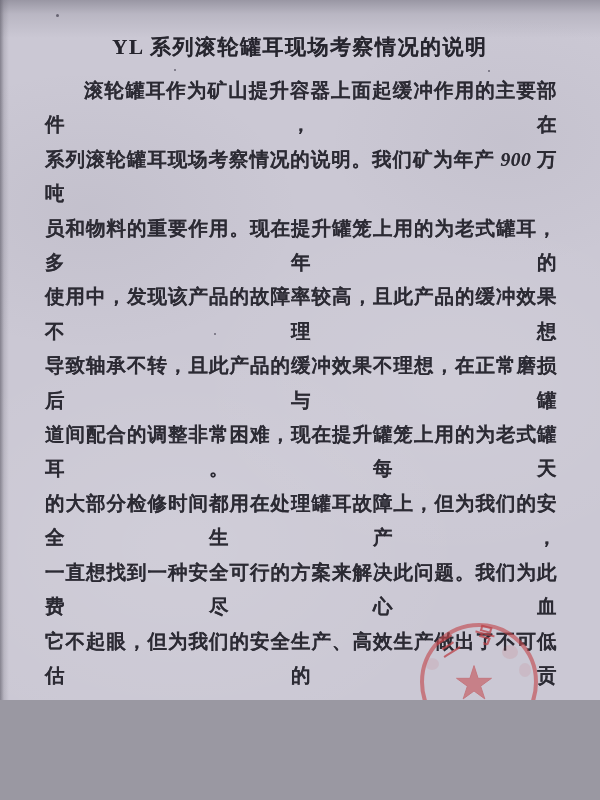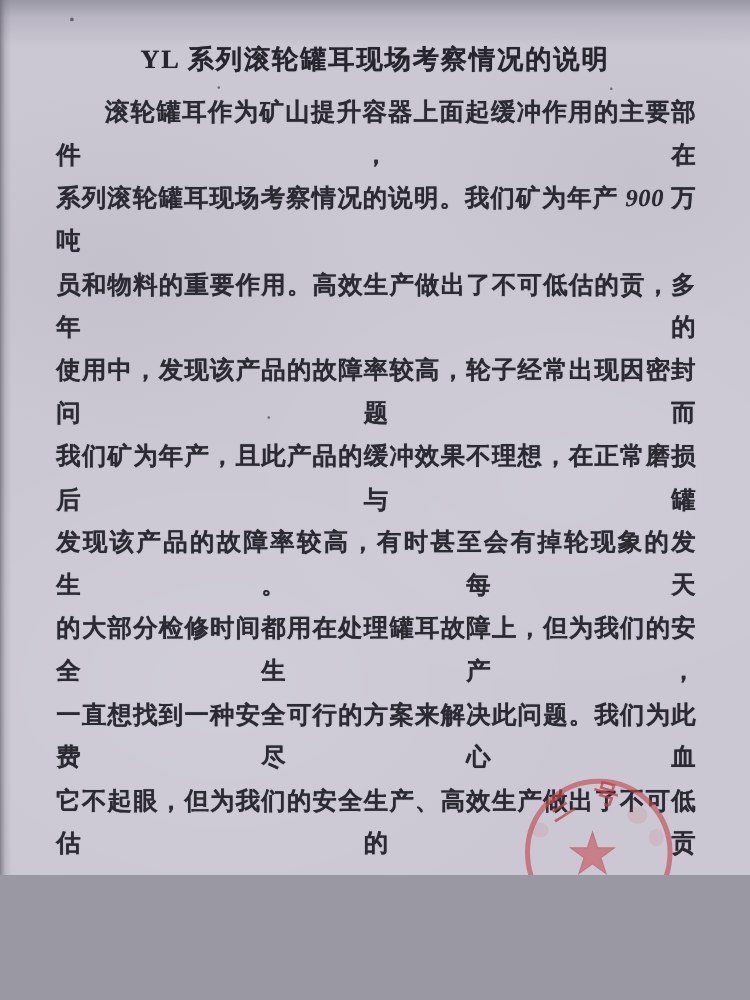--- a/index.html
+++ b/index.html
@@ -59,24 +59,24 @@
 </head>
 <body>
 
 <div class="page">
 
   <div class="doc-title">YL 系列滚轮罐耳现场考察情况的说明</div>
 
   <div class="doc-body">
       <div class="line indent"><span>滚轮罐耳作为矿山提升容器上面起缓冲作用的主要部件，在</span></div>
       <div class="line"><span>系列滚轮罐耳现场考察情况的说明。我们矿为年产 </span><span class="seg-b">900</span><span> 万吨</span></div>
-      <div class="line"><span>员和物料的重要作用。高效生产做出了不可低估的贡，多年的</span></div>
-      <div class="line"><span>使用中，发现该产品的故障率较高，轮子经常出现因密封问题而</span></div>
-      <div class="line"><span>我们矿为年产，且此产品的缓冲效果不理想，在正常磨损后与罐</span></div>
-      <div class="line"><span>发现该产品的故障率较高，有时甚至会有掉轮现象的发生。每天</span></div>
+      <div class="line"><span>员和物料的重要作用。现在提升罐笼上用的为老式罐耳，多年的</span></div>
+      <div class="line"><span>使用中，发现该产品的故障率较高，且此产品的缓冲效果不理想</span></div>
+      <div class="line"><span>导致轴承不转，且此产品的缓冲效果不理想，在正常磨损后与罐</span></div>
+      <div class="line"><span>道间配合的调整非常困难，现在提升罐笼上用的为老式罐耳。每天</span></div>
       <div class="line"><span>的大部分检修时间都用在处理罐耳故障上，但为我们的安全生产，</span></div>
       <div class="line"><span>一直想找到一种安全可行的方案来解决此问题。我们为此费尽心血</span></div>
       <div class="line"><span>它不起眼，但为我们的安全生产、高效生产做出了不可低估的贡</span></div>
     </div>
 
   <div class="speck" style="left:56px;top:14px;"></div>
   <div class="speck" style="left:174px;top:69px;width:2px;height:2px;"></div>
   <div class="speck" style="left:488px;top:70px;width:2px;height:2px;"></div>
   <div class="speck" style="left:214px;top:333px;width:2px;height:2px;"></div>
 

